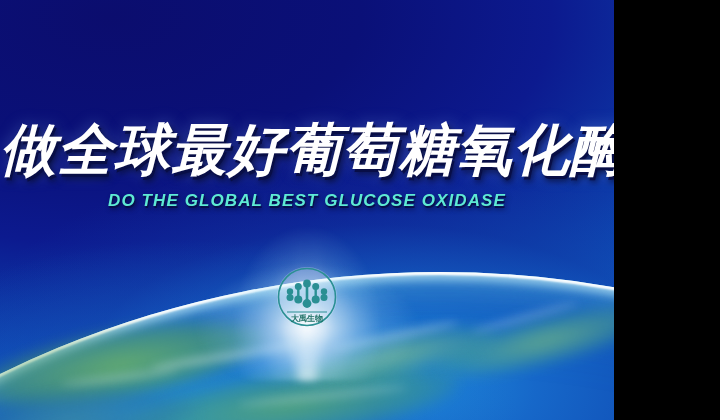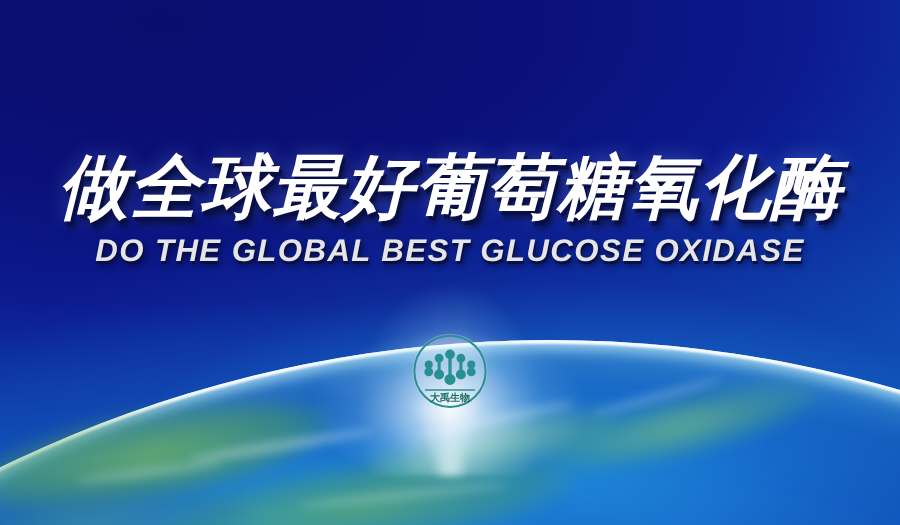--- a/index.html
+++ b/index.html
@@ -3,21 +3,21 @@
 <meta charset="utf-8">
 <title>Corporate Banner</title>
 <style>
   html, body {
     margin: 0;
     padding: 0;
     background: #000;
   }
   #banner {
     position: relative;
-    width: 720px;
+    width: 614px;
     height: 420px;
     overflow: hidden;
     font-family: "Liberation Sans", "DejaVu Sans", sans-serif;
     background: #0a1070;
     user-select: none;
   }
 
   
   .layer { position: absolute; inset: 0; }
 
@@ -151,26 +151,26 @@
     letter-spacing: 1px;
     color: #ffffff;
     text-shadow:
        2px 3px 0 rgba(8,14,70,0.95),
        3px 5px 6px rgba(4,8,45,0.85),
        0 0 16px rgba(150,200,255,0.35);
     white-space: nowrap;
   }
   .subline {
     margin: 4px 0 0 0;
-    font-size: 25px;
+    font-size: 17px;
     line-height: 30px;
     font-weight: 700;
     font-style: italic;
     letter-spacing: 1.1px;
-    color: #e5e5e5;
+    color: #5eead4;
     text-shadow:
        1px 2px 0 rgba(8,14,70,0.9),
        2px 3px 5px rgba(4,8,45,0.8);
     white-space: nowrap;
   }
 
   
   .emblem {
     position: absolute;
     left: 50%;

